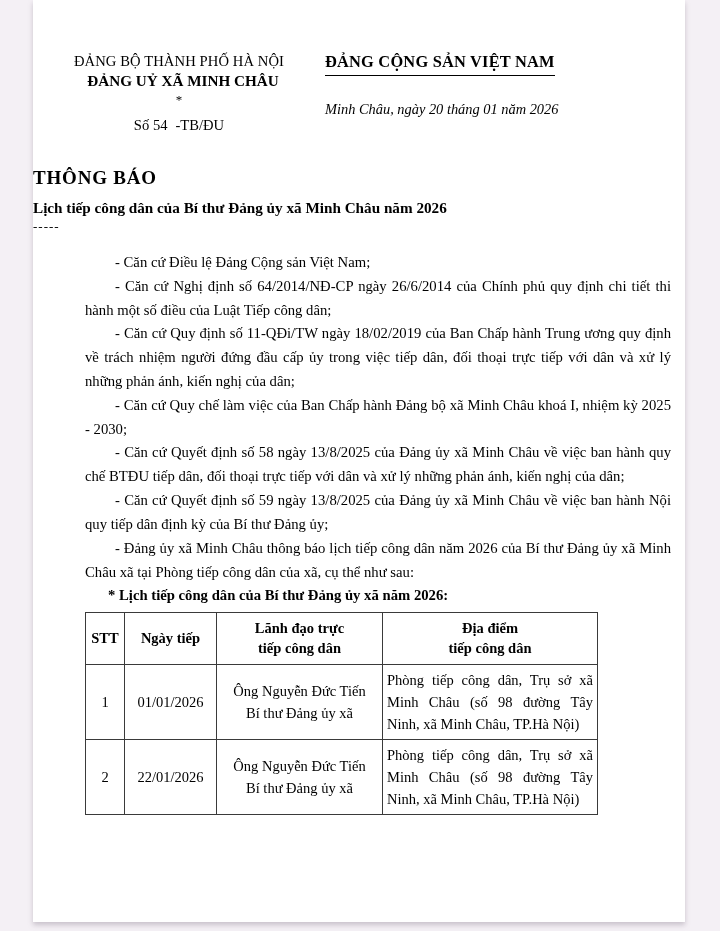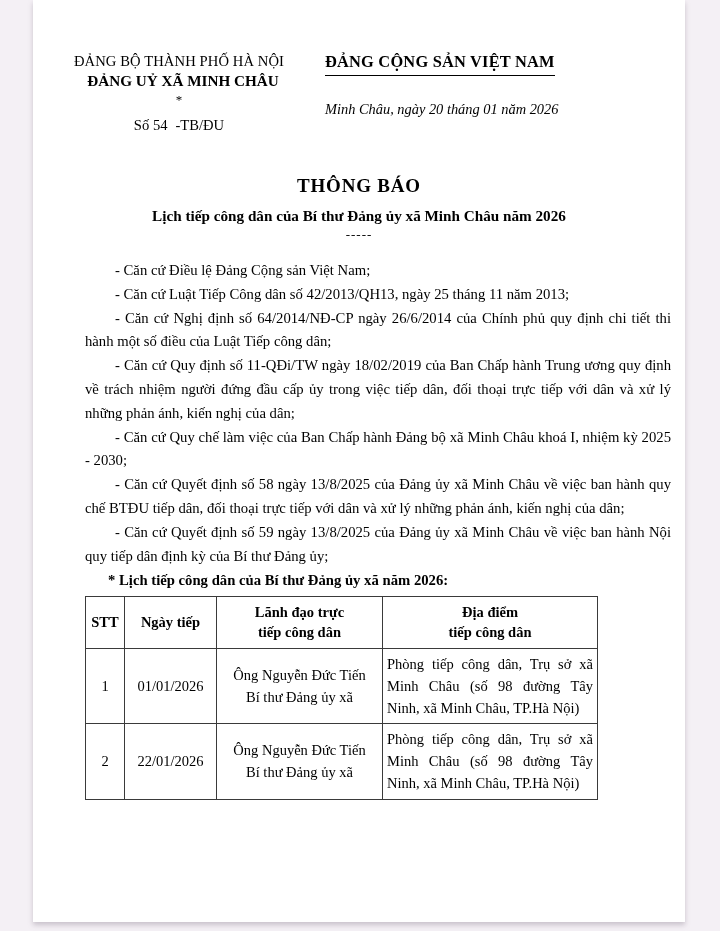--- a/index.html
+++ b/index.html
@@ -90,22 +90,22 @@
   }
   .place-date {
     font-size: 14.4px;
     font-style: italic;
     margin-top: 25px;
     white-space: nowrap;
   }
 
   
   .title-block {
-    text-align: center;
-    margin-top: 40px;
+    text-align: left;
+    margin-top: 32px;
   }
   .doc-title {
     font-size: 19px;
     font-weight: bold;
     letter-spacing: 0.8px;
     line-height: 1.3;
   }
   .doc-subtitle {
     font-size: 15.2px;
     font-weight: bold;
@@ -224,26 +224,26 @@
 
   <div class="title-block">
     <div class="doc-title">THÔNG BÁO</div>
     <div class="doc-subtitle">Lịch tiếp công dân của Bí thư Đảng ủy xã Minh Châu năm 2026</div>
     <div class="title-rule">-----</div>
   </div>
 
   <div class="doc-body">
     <div class="body-inner">
       <p class="para">- Căn cứ Điều lệ Đảng Cộng sản Việt Nam;</p>
-      <p class="para">- Căn cứ Luật Tiếp Công dân số 42/2013/QH13, ngày 25 tháng 11 năm 2013;</p>
       <p class="para">- Căn cứ Nghị định số 64/2014/NĐ-CP ngày 26/6/2014 của Chính phủ quy định chi tiết thi hành một số điều của Luật Tiếp công dân;</p>
       <p class="para">- Căn cứ Quy định số 11-QĐi/TW ngày 18/02/2019 của Ban Chấp hành Trung ương quy định về trách nhiệm người đứng đầu cấp ủy trong việc tiếp dân, đối thoại trực tiếp với dân và xử lý những phản ánh, kiến nghị của dân;</p>
       <p class="para">- Căn cứ Quy chế làm việc của Ban Chấp hành Đảng bộ xã Minh Châu khoá I, nhiệm kỳ 2025 - 2030;</p>
       <p class="para">- Căn cứ Quyết định số 58 ngày 13/8/2025 của Đảng ủy xã Minh Châu về việc ban hành quy chế BTĐU tiếp dân, đối thoại trực tiếp với dân và xử lý những phản ánh, kiến nghị của dân;</p>
       <p class="para">- Căn cứ Quyết định số 59 ngày 13/8/2025 của Đảng ủy xã Minh Châu về việc ban hành Nội quy tiếp dân định kỳ của Bí thư Đảng ủy;</p>
+      <p class="para">- Đảng ủy xã Minh Châu thông báo lịch tiếp công dân năm 2026 của Bí thư Đảng ủy xã Minh Châu xã tại Phòng tiếp công dân của xã, cụ thể như sau:</p>
 
       <p class="schedule-heading">* Lịch tiếp công dân của Bí thư Đảng ủy xã năm 2026:</p>
     </div>
 
     <div class="schedule-table-wrap">
       <table class="schedule">
         <colgroup>
           <col class="col-stt">
           <col class="col-date">
           <col class="col-lead">

